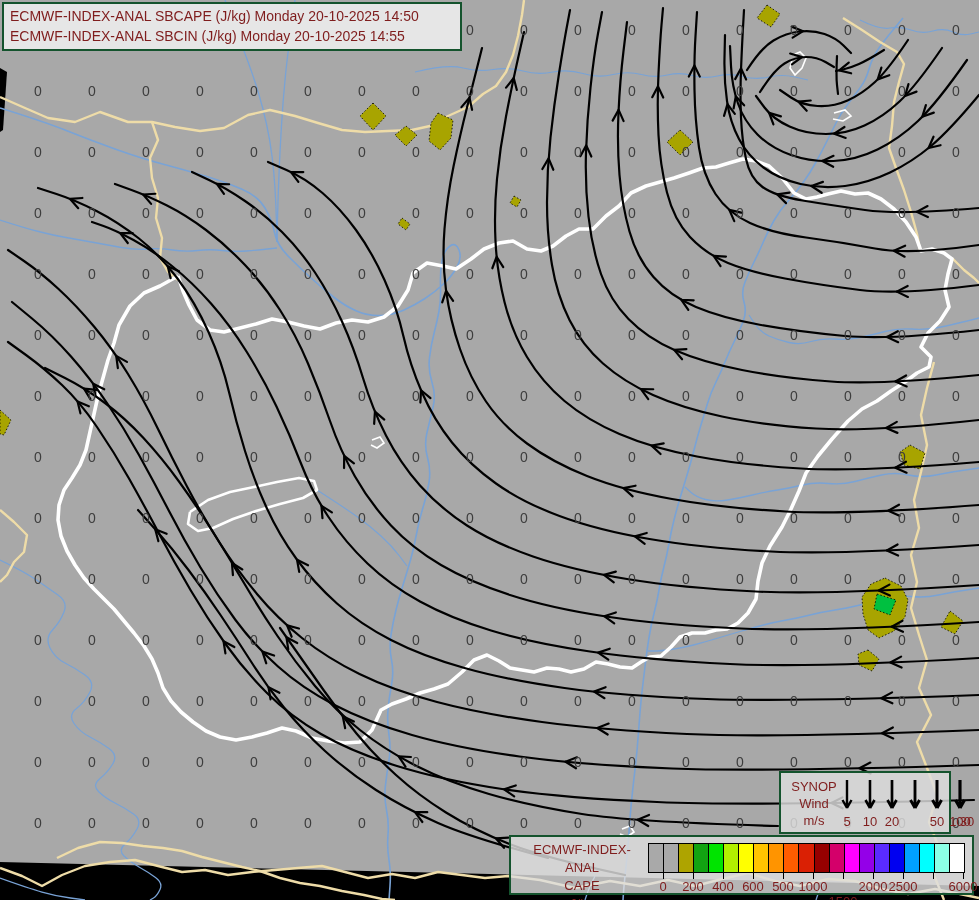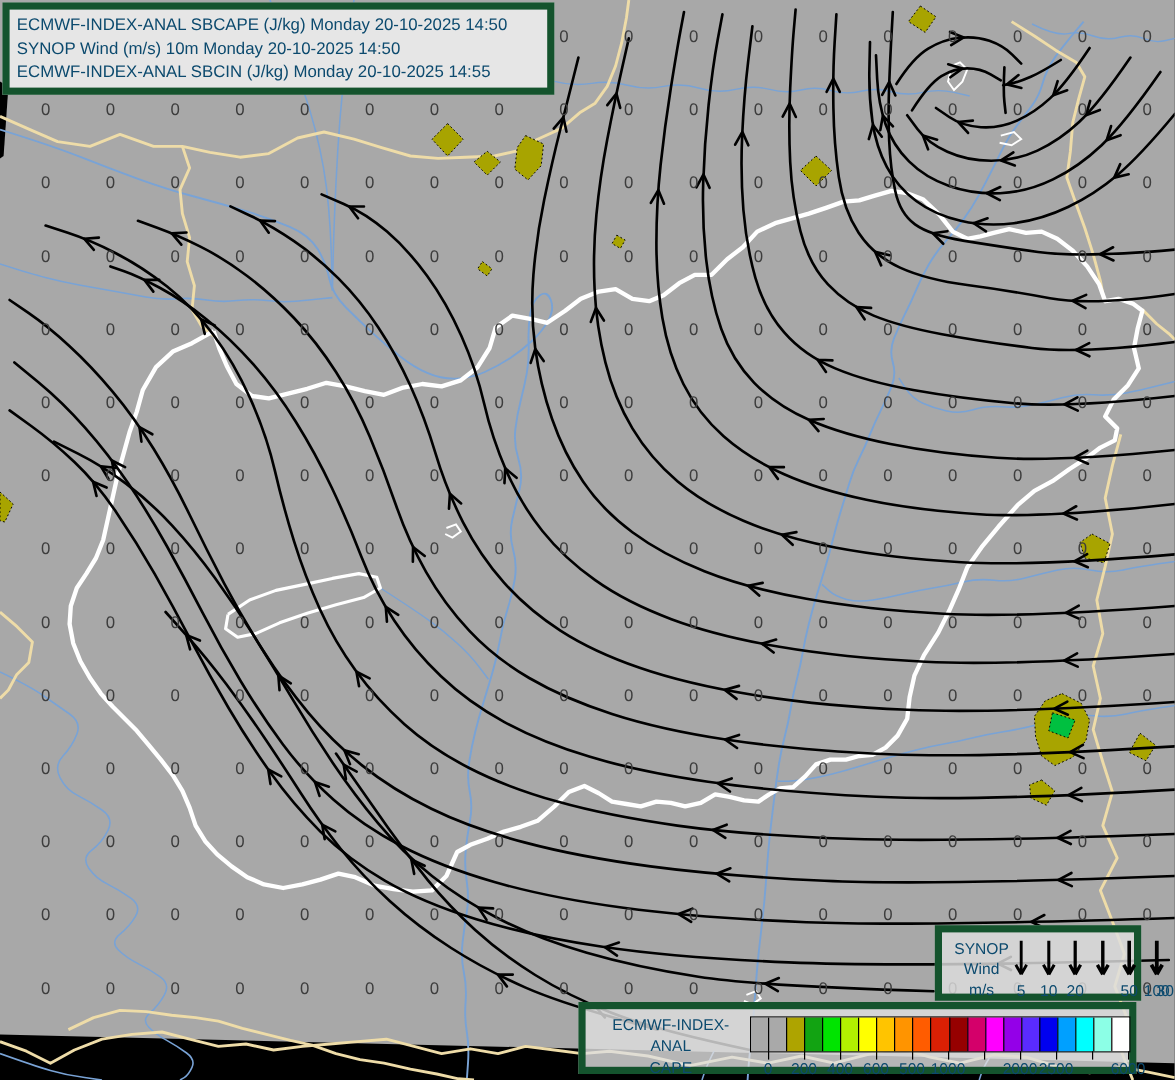--- a/index.html
+++ b/index.html
@@ -1,28 +1,28 @@
 <!DOCTYPE html>
 <html><head>
 <meta charset="utf-8">
 <style>
   html,body{margin:0;padding:0;background:#000;}
   #stage{position:relative;width:979px;height:900px;overflow:hidden;background:#a8a8a8;
          font-family:"Liberation Sans",sans-serif;}
   #map-svg{position:absolute;left:0;top:0;}
-  .panel{position:absolute;border:6px solid #14532d;box-sizing:border-box;color:#0c4a6e;}
+  .panel{position:absolute;border:2px solid #14532d;box-sizing:border-box;color:#7f1d1d;}
   #title-box{left:2px;top:2px;width:460px;background:#e6e6e6;padding:3px 6px;
              font-size:14px;line-height:19.5px;white-space:nowrap;}
   #wind-legend{left:779px;top:771px;width:172px;height:63px;background:rgba(222,222,222,0.82);}
   #wind-legend .wl-left{position:absolute;left:4px;top:5px;width:58px;text-align:center;
              font-size:13px;line-height:17px;}
   #wl-arrows{position:absolute;left:60px;top:3px;}
   #wl-speeds{position:absolute;left:60px;top:41px;width:135px;height:18px;font-size:13px;}
   #wl-speeds span{position:absolute;width:40px;margin-left:-20px;text-align:center;top:0;}
-  #cape-legend{left:482px;top:835px;width:465px;height:60px;background:rgba(222,222,222,0.82);}
+  #cape-legend{left:509px;top:835px;width:465px;height:60px;background:rgba(222,222,222,0.82);}
   #cape-legend .cl-left{position:absolute;left:6px;top:4px;width:130px;text-align:center;
              font-size:13px;line-height:18px;}
   #cape-bar{position:absolute;left:137px;top:6px;width:315px;height:28px;border:1px solid #000;
             display:flex;}
   #cape-bar .cbox{height:100%;border-left:1px solid #000;box-sizing:border-box;flex:1;}
   #cape-bar .cbox:first-child{border-left:none;}
   #cape-ticks{position:absolute;left:137px;top:35px;width:317px;height:7px;}
   #cape-ticks i{position:absolute;top:0;width:1px;height:7px;background:#000;}
   #cape-labels{position:absolute;left:137px;top:42px;width:330px;height:16px;font-size:13px;}
   #cape-labels span{position:absolute;width:44px;margin-left:-22px;text-align:center;top:0;}
@@ -436,21 +436,20 @@
       <text x="686" y="828" fill="#3d3d3d" font-size="14px" font-family="&quot;Liberation Sans&quot;,sans-serif" text-anchor="middle">0</text>
       <text x="740" y="828" fill="#3d3d3d" font-size="14px" font-family="&quot;Liberation Sans&quot;,sans-serif" text-anchor="middle">0</text>
       <text x="794" y="828" fill="#3d3d3d" font-size="14px" font-family="&quot;Liberation Sans&quot;,sans-serif" text-anchor="middle">0</text>
       <text x="848" y="828" fill="#3d3d3d" font-size="14px" font-family="&quot;Liberation Sans&quot;,sans-serif" text-anchor="middle">0</text>
       <text x="902" y="828" fill="#3d3d3d" font-size="14px" font-family="&quot;Liberation Sans&quot;,sans-serif" text-anchor="middle">0</text>
       <text x="956" y="828" fill="#3d3d3d" font-size="14px" font-family="&quot;Liberation Sans&quot;,sans-serif" text-anchor="middle">0</text>
     </svg>
 
   <div id="title-box" class="panel">
     <div>ECMWF-INDEX-ANAL SBCAPE (J/kg) Monday 20-10-2025 14:50</div>
-    <div>SYNOP Wind (m/s) 10m Monday 20-10-2025 14:50</div>
     <div>ECMWF-INDEX-ANAL SBCIN (J/kg) Monday 20-10-2025 14:55</div>
   </div>
 
   <div id="wind-legend" class="panel">
     <div class="wl-left">
       <div>SYNOP</div>
       <div>Wind</div>
       <div>m/s</div>
     </div>
     <svg id="wl-arrows" width="135" height="36">

